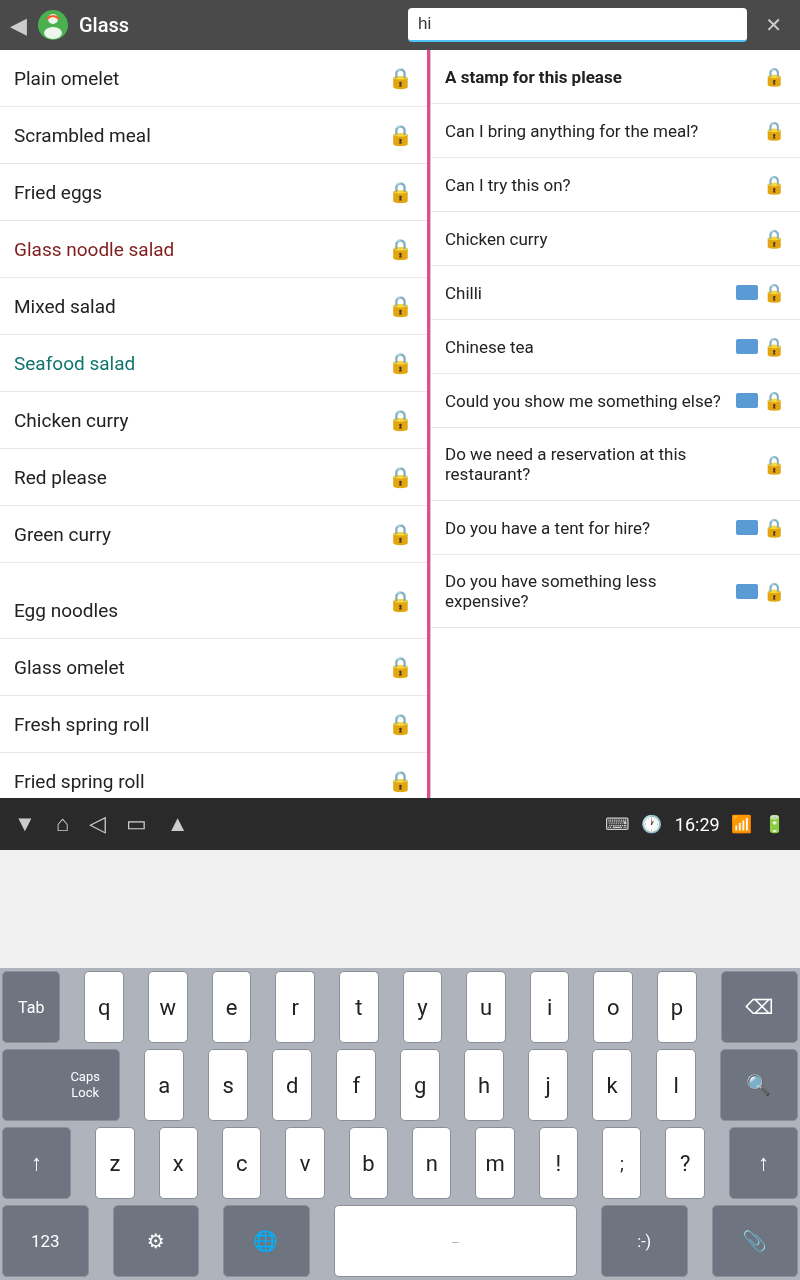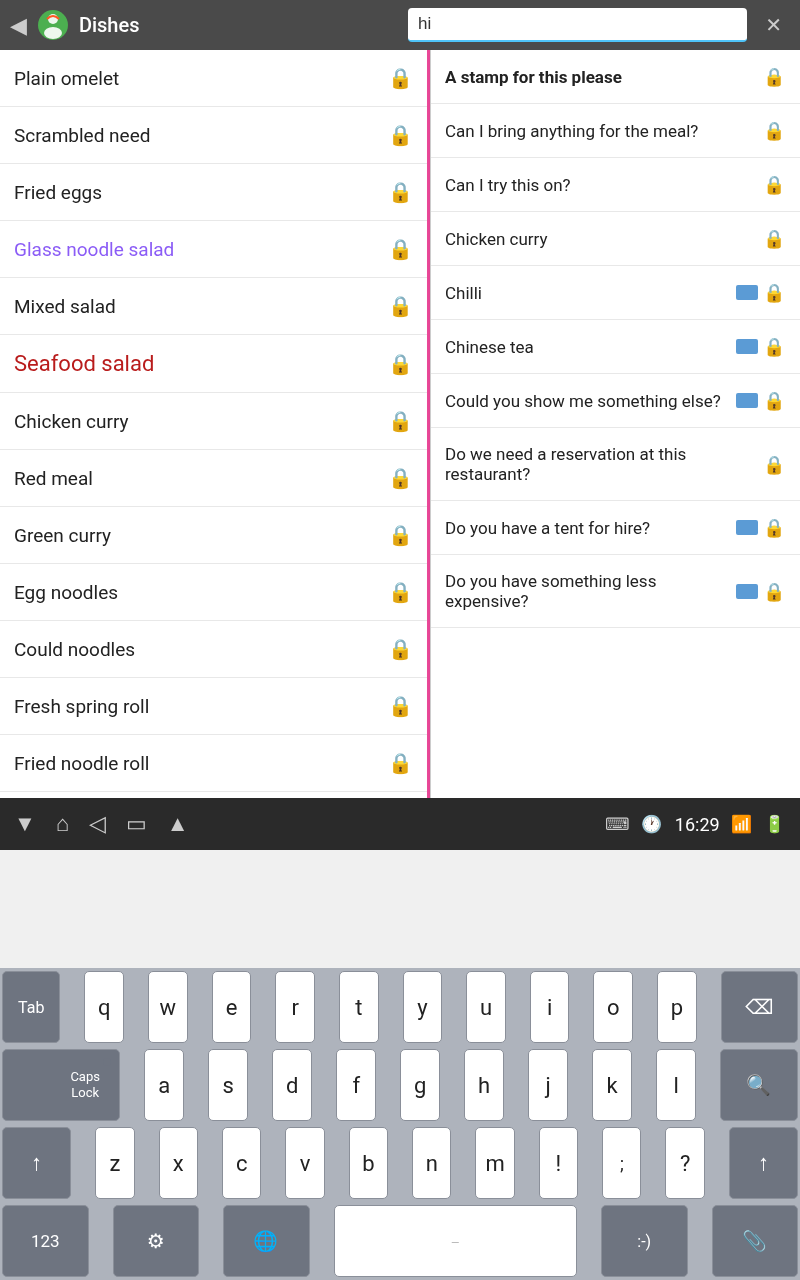--- a/index.html
+++ b/index.html
@@ -73,78 +73,78 @@
 <body>
 
 <div id="top-bar">
   <span style="color:#ccc;font-size:22px;cursor:pointer;">◀</span>
   <svg class="app-icon-svg" viewBox="0 0 32 32">
     <circle cx="16" cy="16" r="15" fill="#4caf50"></circle>
     <circle cx="16" cy="10" r="5" fill="#fff" opacity="0.9"></circle>
     <ellipse cx="16" cy="24" rx="9" ry="6" fill="#fff" opacity="0.9"></ellipse>
     <path d="M10 10 Q16 4 22 10" fill="none" stroke="#ff5722" stroke-width="2"></path>
   </svg>
-  <span style="color:#fff;font-size:20px;font-weight:500;flex:1;">Dishes</span>
+  <span style="color:#fff;font-size:20px;font-weight:500;flex:1;">Glass</span>
   <input style="flex: 1 1 0%; background: rgb(255, 255, 255); border-top: none; border-right: none; border-left: none; border-image: initial; border-radius: 4px; padding: 6px 10px; font-size: 17px; outline: none; color: rgb(51, 51, 51); border-bottom: 2px solid rgb(79, 195, 247);" value="hi">
   <span style="color:#ccc;font-size:20px;cursor:pointer;padding:0 8px;">✕</span>
 </div>
 
 <div id="content-area">
 
   <div id="dish-list-container">
   <div class="dish-item">
         <span style="font-size:19px;color:#222;">Plain omelet</span>
       <span style="font-size:20px;">🔒</span>
       </div>
       <div class="dish-item">
-        <span style="font-size:19px;color:#222;">Scrambled need</span>
+        <span style="font-size:19px;color:#222;">Scrambled meal</span>
       <span style="font-size:20px;">🔒</span>
       </div>
       <div class="dish-item">
         <span style="font-size:19px;color:#222;">Fried eggs</span>
       <span style="font-size:20px;">🔒</span>
       </div>
       <div class="dish-item">
-        <span style="font-size:19px;color:#8b5cf6;">Glass noodle salad</span>
+        <span style="font-size:19px;color:#7f1d1d;">Glass noodle salad</span>
       <span style="font-size:20px;">🔒</span>
       </div>
       <div class="dish-item">
         <span style="font-size:19px;color:#222;">Mixed salad</span>
       <span style="font-size:20px;">🔒</span>
       </div>
       <div class="dish-item">
-        <span style="font-size:22px;color:#b91c1c;">Seafood salad</span>
+        <span style="font-size:19px;color:#0f766e;">Seafood salad</span>
       <span style="font-size:20px;">🔒</span>
       </div>
       <div class="dish-item">
         <span style="font-size:19px;color:#222;">Chicken curry</span>
       <span style="font-size:20px;">🔒</span>
       </div>
       <div class="dish-item">
-        <span style="font-size:19px;color:#222;">Red meal</span>
+        <span style="font-size:19px;color:#222;">Red please</span>
       <span style="font-size:20px;">🔒</span>
       </div>
       <div class="dish-item">
         <span style="font-size:19px;color:#222;">Green curry</span>
       <span style="font-size:20px;">🔒</span>
       </div>
       <div class="dish-item">
-        <span style="font-size:19px;color:#222;">Egg noodles</span>
-      <span style="font-size:20px;">🔒</span>
-      </div>
-      <div class="dish-item">
-        <span style="font-size:19px;color:#222;">Could noodles</span>
+        <span style="font-size:19px;color:#222;margin-top:20px;">Egg noodles</span>
+      <span style="font-size:20px;">🔒</span>
+      </div>
+      <div class="dish-item">
+        <span style="font-size:19px;color:#222;">Glass omelet</span>
       <span style="font-size:20px;">🔒</span>
       </div>
       <div class="dish-item">
         <span style="font-size:19px;color:#222;">Fresh spring roll</span>
       <span style="font-size:20px;">🔒</span>
       </div>
       <div class="dish-item">
-        <span style="font-size:19px;color:#222;">Fried noodle roll</span>
+        <span style="font-size:19px;color:#222;">Fried spring roll</span>
       <span style="font-size:20px;">🔒</span>
       </div>
       <div class="dish-item">
       </div>
     </div>
 
   <div id="dropdown-container">
   <div class="dd-item">
         <span style="flex:1;font-size:17px;color:#222;font-weight:bold;">A stamp for this  please</span>
       <span style="display:flex;align-items:center;gap:2px;">

